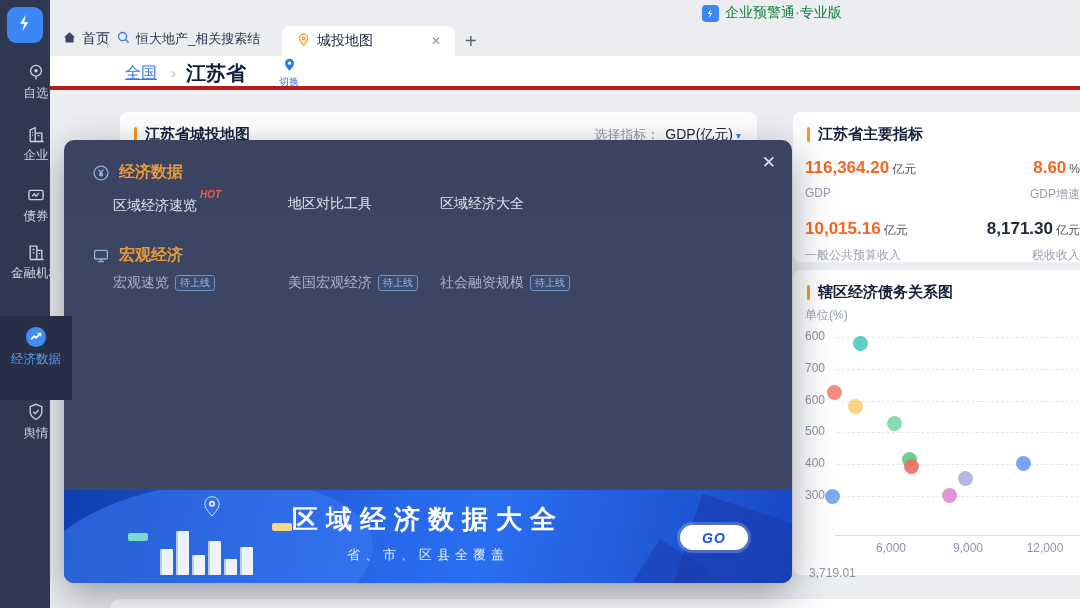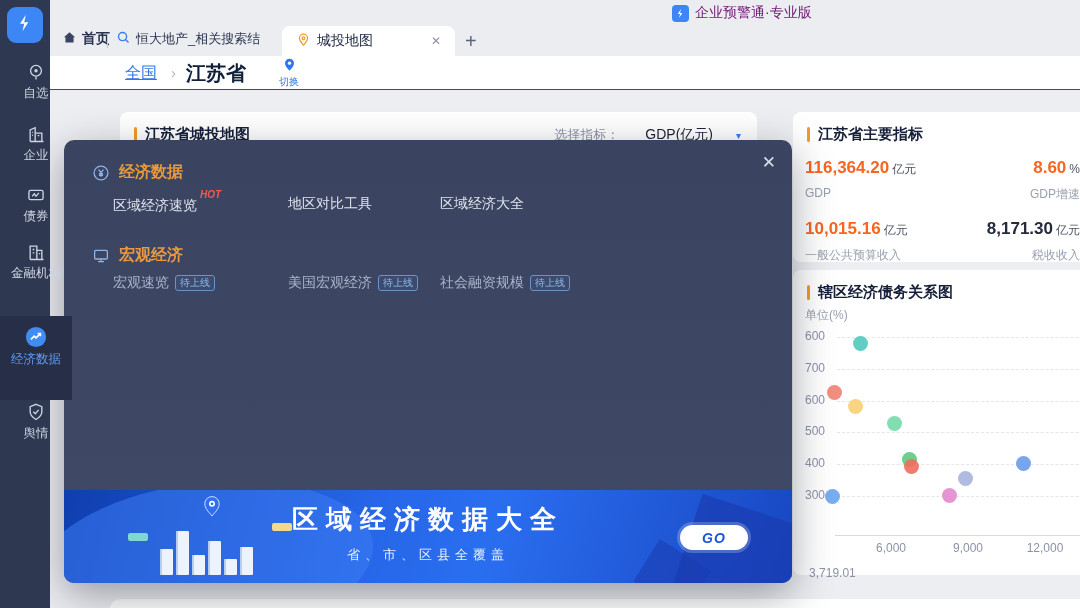--- a/index.html
+++ b/index.html
@@ -11,47 +11,47 @@
   .logo { position:absolute; left:7px; top:7px; width:36px; height:36px; border-radius:9px; background:#3c86f5; display:flex; align-items:center; justify-content:center; }
   .nav-item { position:absolute; left:0; width:72px; text-align:center; color:#cdd4e2; cursor:pointer; }
   .nav-item .nav-icon { display:block; margin:0 auto 3px; width:20px; height:20px; }
   .nav-item .nav-label { font-size:12.5px; line-height:17px; display:block; padding:0 10px; }
   .nav-item.active { background:#262f47; padding-top:10px; }
   .nav-item.active .nav-label { color:#5f9df2; }
   .nav-icon svg { width:100%; height:100%; }
 
   
   .topbar { position:absolute; left:50px; top:0; width:1030px; height:56px; background:#ebedf1; z-index:10; }
-  .brand { position:absolute; left:622px; top:4px; display:flex; align-items:center; gap:6px; font-size:14px; color:#701a75; }
+  .brand { position:absolute; left:652px; top:4px; display:flex; align-items:center; gap:6px; font-size:14px; color:#15803d; }
   .brand-icon { width:17px; height:17px; border-radius:4px; background:#3c86f5; display:flex; align-items:center; justify-content:center; }
   .tabrow { position:absolute; left:0; bottom:0; height:30px; width:100%; }
-  .tab-home { position:absolute; left:12px; top:4px; display:flex; align-items:center; gap:5px; font-size:14px; color:#2c3550; cursor:pointer;font-weight:bold; }
+  .tab-home { position:absolute; left:12px; top:4px; display:flex; align-items:center; gap:5px; font-size:14px; color:#2c3550; cursor:pointer; }
   .tab-divider { position:absolute; left:57px; top:8px; width:1px; height:14px; background:#c5cad6; }
   .tab-search { position:absolute; left:66px; top:4px; width:152px; display:flex; align-items:center; gap:5px; font-size:13px; color:#2c3550; white-space:nowrap; overflow:hidden; cursor:pointer; }
   .tab-active { position:absolute; left:232px; top:0; width:173px; height:30px; background:#ffffff; border-radius:8px 8px 0 0; display:flex; align-items:center; padding:0 14px; gap:6px; font-size:14px; color:#1a2440; cursor:pointer; }
   .tab-close { margin-left:auto; color:#8a93a6; font-size:12px; cursor:pointer; }
   .tab-add { position:absolute; left:415px; top:2px; font-size:20px; color:#5a6478; cursor:pointer; line-height:26px; }
 
   
-  .crumb-row { position:absolute; left:50px; top:56px; width:1030px; height:34px; background:#ffffff; border-bottom:1px solid #b91c1c; z-index:10; }
+  .crumb-row { position:absolute; left:50px; top:56px; width:1030px; height:34px; background:#ffffff; border-bottom:4px solid #b91c1c; z-index:10; }
   .crumb-root { position:absolute; left:75px; top:7px; font-size:16px; color:#3377e6; text-decoration:underline; cursor:pointer; }
   .crumb-sep { position:absolute; left:121px; top:8px; font-size:15px; color:#b0b8c6; }
   .crumb-cur { position:absolute; left:136px; top:4px; font-size:20px; font-weight:700; color:#10203a; }
   .crumb-switch { position:absolute; left:219px; top:1px; width:40px; text-align:center; cursor:pointer; }
   .crumb-switch .switch-label { display:block; font-size:10px; color:#3377e6; line-height:11px; }
 
   
   .main { position:absolute; left:50px; top:90px; width:1030px; height:518px; background:#edeef2; overflow:hidden; }
   .card { position:absolute; background:#ffffff; border-radius:8px; }
   .card-head { display:flex; align-items:center; padding:13px 14px 0 14px; }
   .head-bar { width:3px; height:15px; background:#f59a23; border-radius:2px; margin-right:8px; }
   .head-title { font-size:15px; font-weight:700; color:#17203a; }
 
   .map-card { left:70px; top:22px; width:637px; height:455px; }
-  .indicator-picker { position:absolute; right:16px; top:14px; display:flex; align-items:center; cursor:pointer;gap:20px; }
+  .indicator-picker { position:absolute; right:16px; top:14px; display:flex; align-items:center; cursor:pointer; }
   .ind-lbl { font-size:13px; color:#8a93a6; }
   .ind-val { font-size:14px; color:#1a2233; margin:0 3px 0 6px; }
   .ind-caret { font-size:10px; color:#3b7cf0; }
 
   .ind-card { left:743px; top:22px; width:350px; height:150px; }
   .metrics { position:absolute; left:12px; top:46px; width:275px; display:grid; grid-template-columns:1fr 1fr; row-gap:16px; }
   .metric.right { text-align:right; }
   .m-value { font-size:17px; font-weight:700; color:#f7651f; }
   .m-value.dark { color:#252b3a; }
   .m-unit { font-size:12px; font-weight:400; color:#4a5264; margin-left:3px; }

